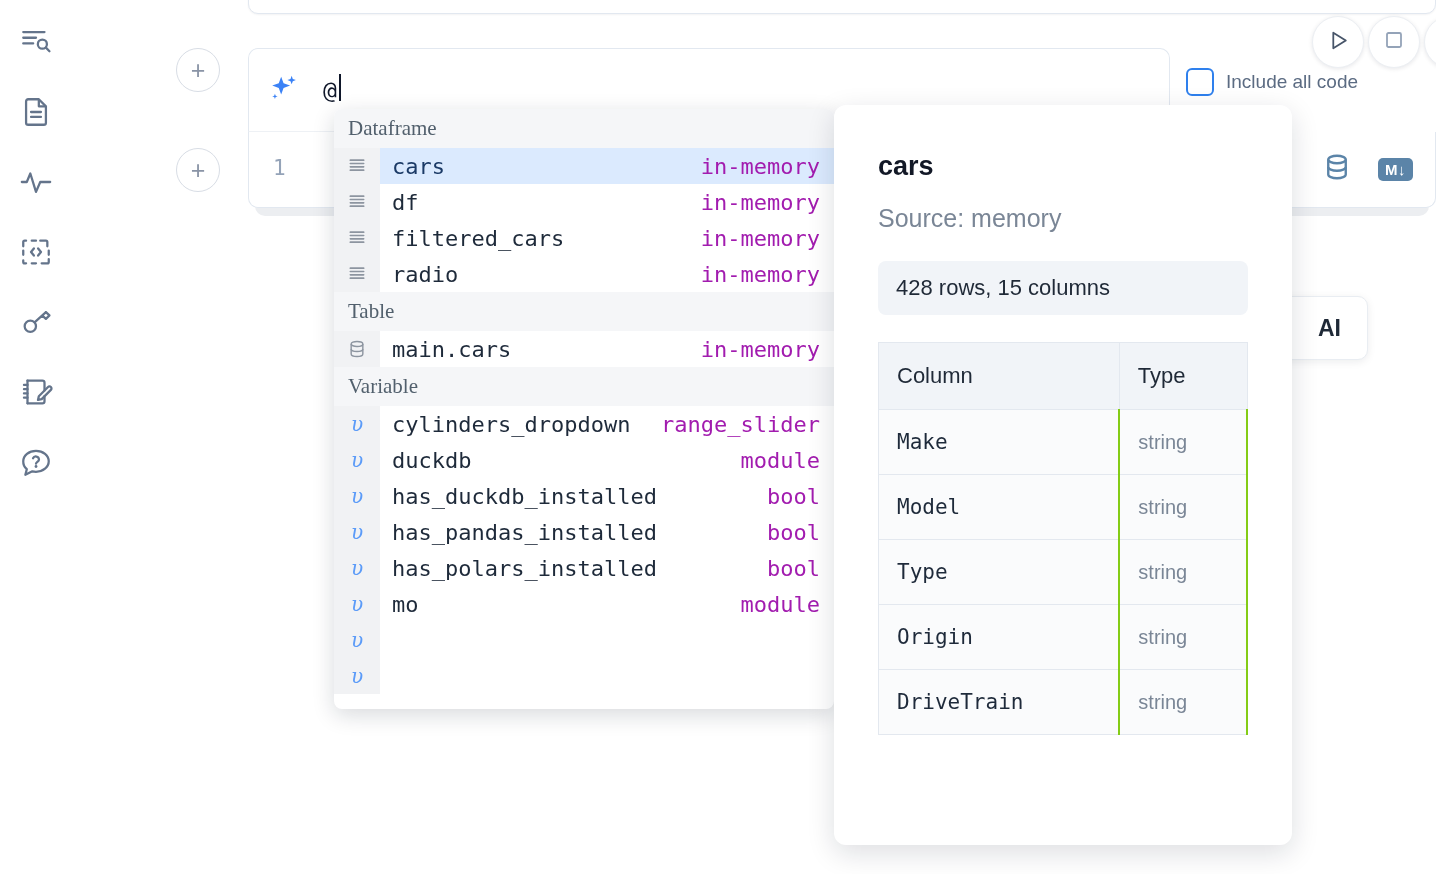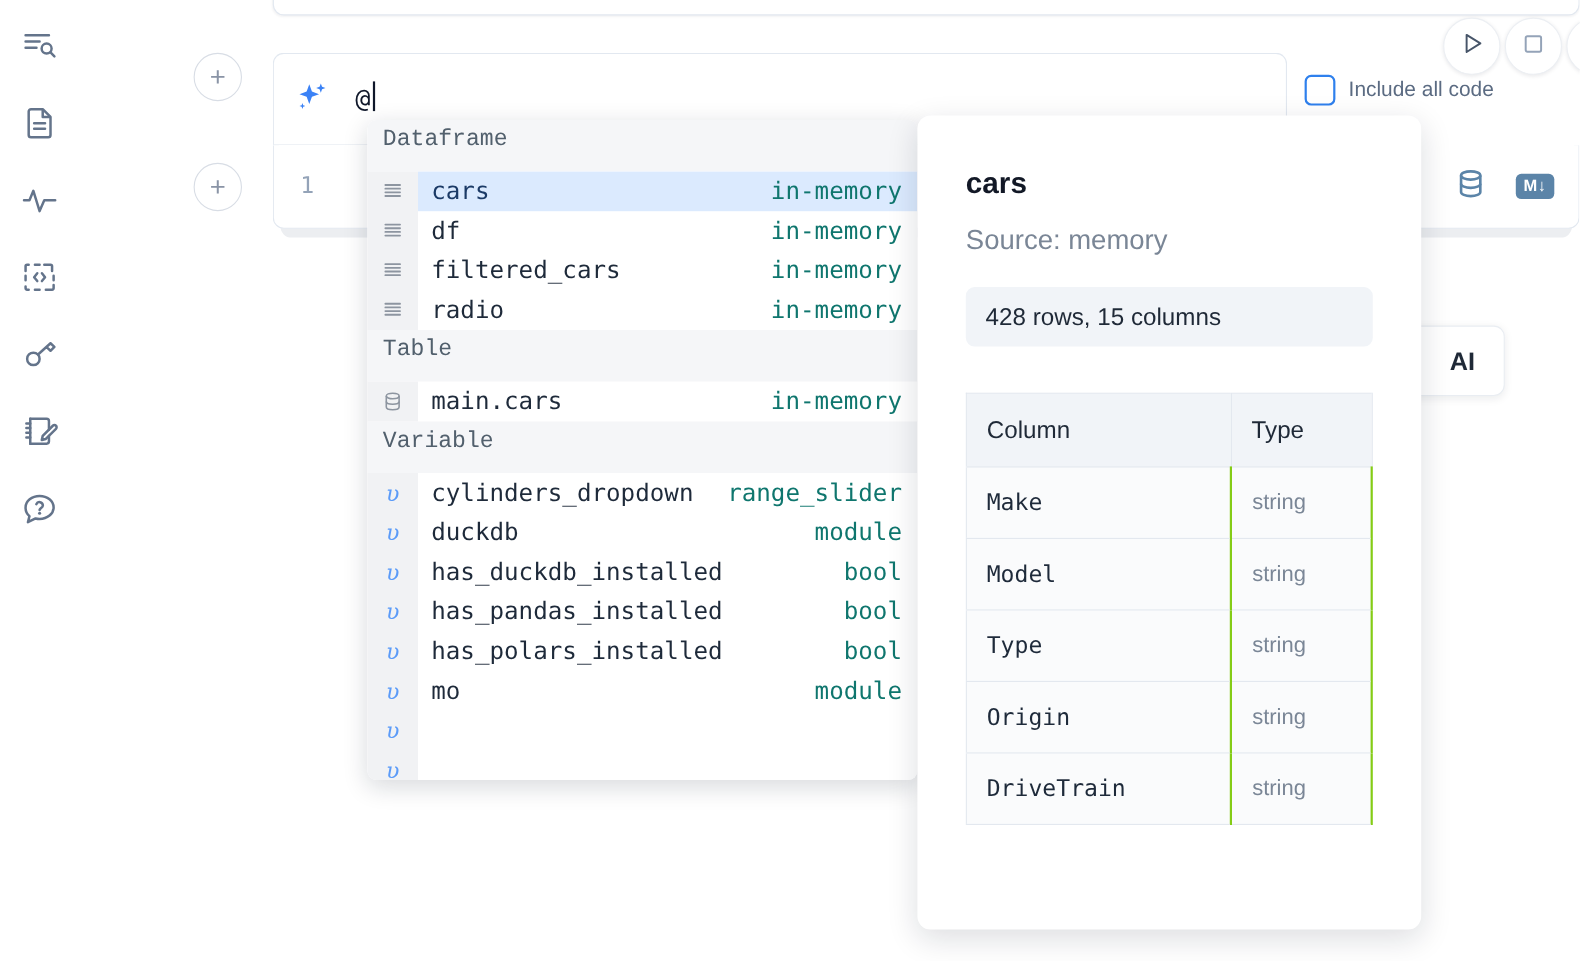--- a/index.html
+++ b/index.html
@@ -116,59 +116,59 @@
 
   
   #autocomplete {
     position:absolute; left:334px; top:109px; width:500px; height:600px;
     background:#fff; border-radius:8px;
     box-shadow:0 6px 22px rgba(15,23,42,.16);
     overflow:hidden; z-index:20;
   }
   .ac-section {
     background:#f5f6f8; color:#52606d;
-    font-family:Liberation Mono, monospace;
-    font-size:21px; padding:7px 0 17px 14px;
+    font-family:Liberation Serif, serif;
+    font-size:21px; padding:7px 0 7px 14px;
   }
   .ac-group { display:flex; }
   .ac-gutter {
     width:46px; flex:none; background:#f1f2f4;
     display:flex; flex-direction:column;
   }
   .ac-gutter-cell {
     height:36px; display:flex; align-items:center; justify-content:center; color:#8d95a0;
   }
   .ac-rows { flex:1; background:#fff; }
   .ac-row {
     height:36px; display:flex; align-items:center;
     padding:0 14px 0 12px;
     font-family:"DejaVu Sans Mono","Liberation Mono",monospace;
     font-size:22px; cursor:pointer;
   }
   .ac-row.selected { background:#dbeafe; }
   .ac-row .ac-name { color:#1e2a3a; white-space:nowrap; }
   .ac-row.selected .ac-name { color:#1b3a66; }
-  .ac-row .ac-meta { margin-left:auto; color:#0f766e; white-space:nowrap; padding-left:18px; }
+  .ac-row .ac-meta { margin-left:auto; color:#a21caf; white-space:nowrap; padding-left:18px; }
   .var-gutter-cell { color:#5b9bf8; font-family:"DejaVu Serif",serif; font-style:italic; font-size:20px; }
 
   
   #doc-panel {
     position:absolute; left:834px; top:105px; width:458px; height:740px;
     background:#fff; border-radius:12px;
     box-shadow:0 8px 28px rgba(15,23,42,.14);
     overflow:hidden; z-index:30; padding:46px 44px 0 44px;
   }
   #doc-title { font-size:27px; font-weight:bold; color:#121826; }
   #doc-source { font-size:25px; color:#7a8696; margin-top:22px; }
   #doc-shape {
     margin-top:28px; background:#f1f4f8; border-radius:8px;
     padding:14px 18px; font-size:22px; color:#1f2937;
   }
   #doc-table {
-    margin-top:42px; width:370px; border-collapse:collapse;
+    margin-top:27px; width:370px; border-collapse:collapse;
     border:1px solid #e3e8ef;
   }
   #doc-table th {
     background:#f1f4f8; text-align:left; font-weight:normal;
     font-size:22px; color:#1f2937; padding:20px 18px;
     border-right:1px solid #e3e8ef; border-bottom:1px solid #e3e8ef;
   }
   #doc-table td {
     padding:20px 18px; border-right:2px solid #84cc16; border-bottom:1px solid #e3e8ef;
     background:#fafbfc;

